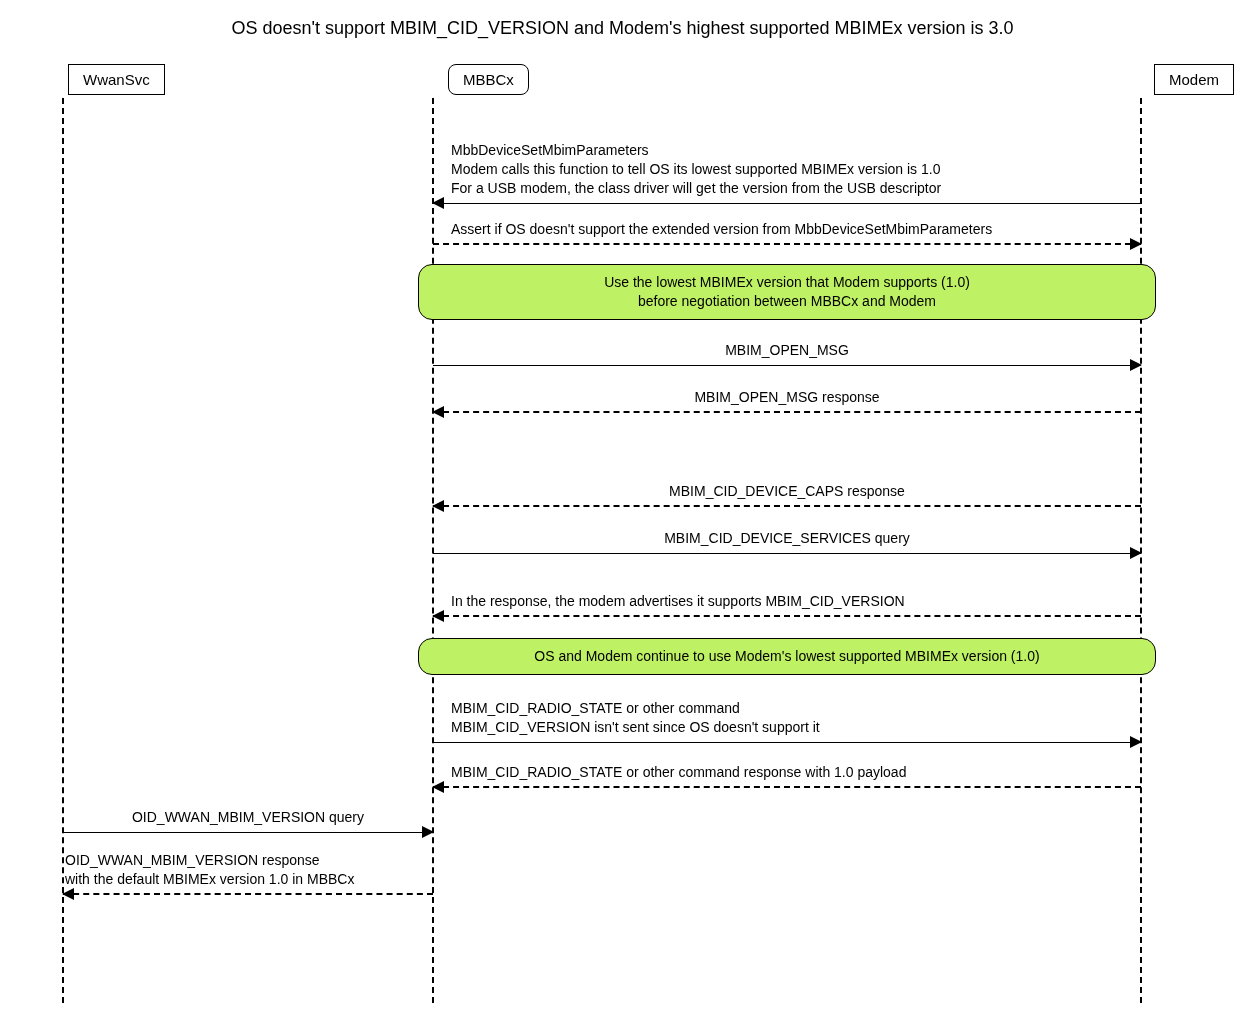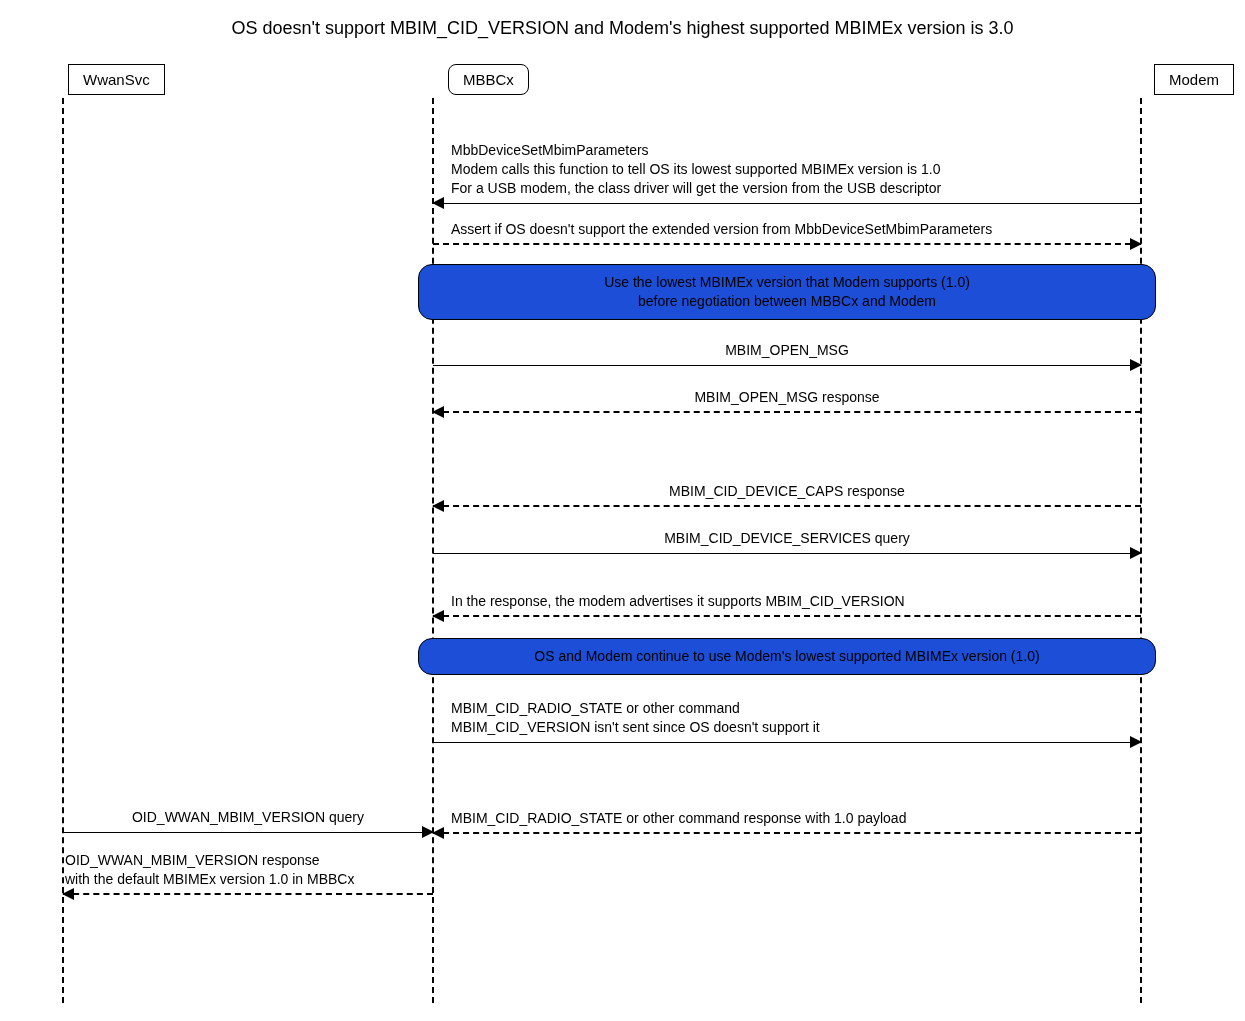--- a/index.html
+++ b/index.html
@@ -34,21 +34,21 @@
   }
   .lifeline {
     position: absolute;
     border-left: 2px dashed #000;
     width: 0;
   }
   .note-box {
     position: absolute;
     border: 1.5px solid #000;
     border-radius: 14px;
-    background: #1d4ed8;
+    background: #bef264;
     text-align: center;
     font-size: 14px;
     padding: 8px 10px;
     line-height: 1.35;
   }
   .msg {
     position: absolute;
   }
   .msg .labels {
     position: absolute;
@@ -178,21 +178,21 @@
 
   <div class="msg" style="left:433px; width:708px; top:698px; height:45px;">
     <div class="labels left">
       <div>MBIM_CID_RADIO_STATE or other command</div>
       <div>MBIM_CID_VERSION isn't sent since OS doesn't support it</div>
     </div>
     <div class="line solid"></div>
     <div class="arrowhead right"></div>
   </div>
 
-  <div class="msg" style="left:433px; width:708px; top:762px; height:26px;margin-top:46px;">
+  <div class="msg" style="left:433px; width:708px; top:762px; height:26px;">
     <div class="labels left">
       <div>MBIM_CID_RADIO_STATE or other command response with 1.0 payload</div>
     </div>
     <div class="line dashed"></div>
     <div class="arrowhead left"></div>
   </div>
 
   <div class="msg" style="left:63px; width:370px; top:807px; height:26px;">
     <div class="labels center">
       <div>OID_WWAN_MBIM_VERSION query</div>

